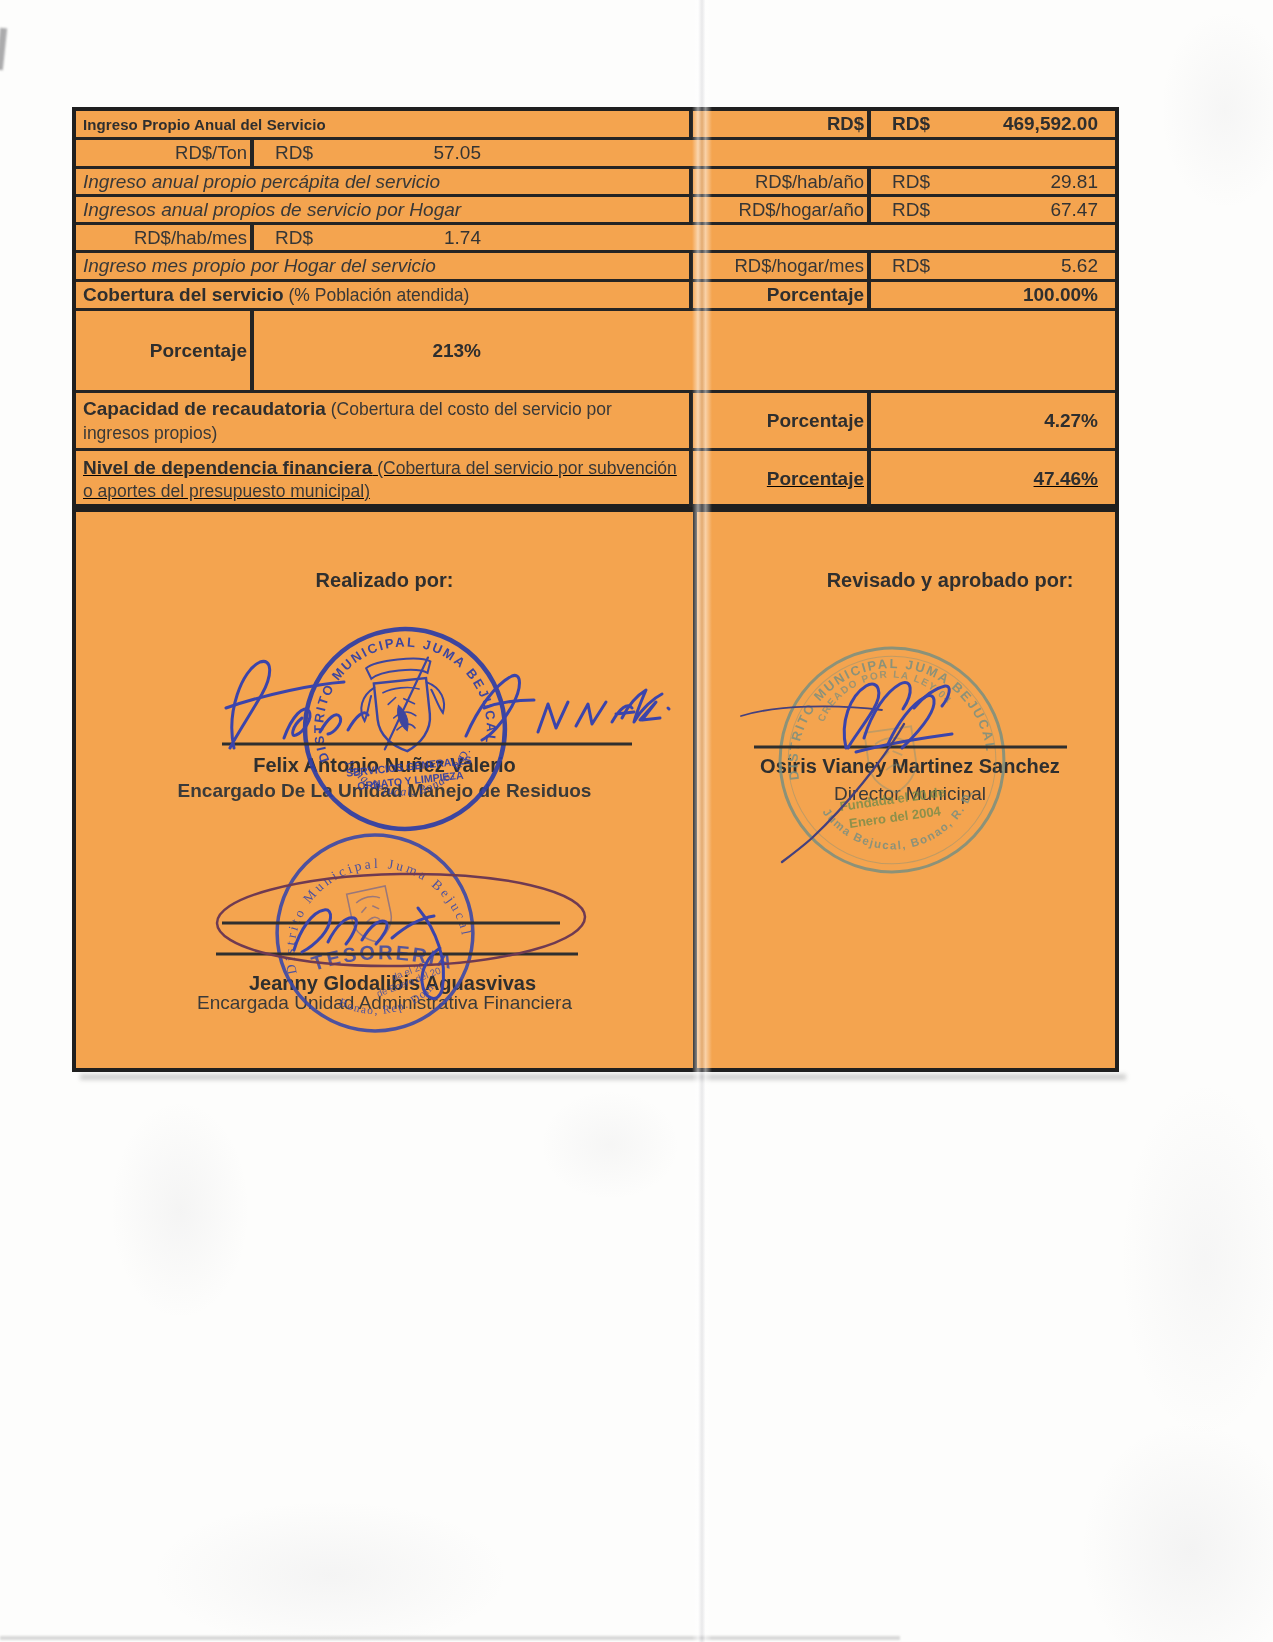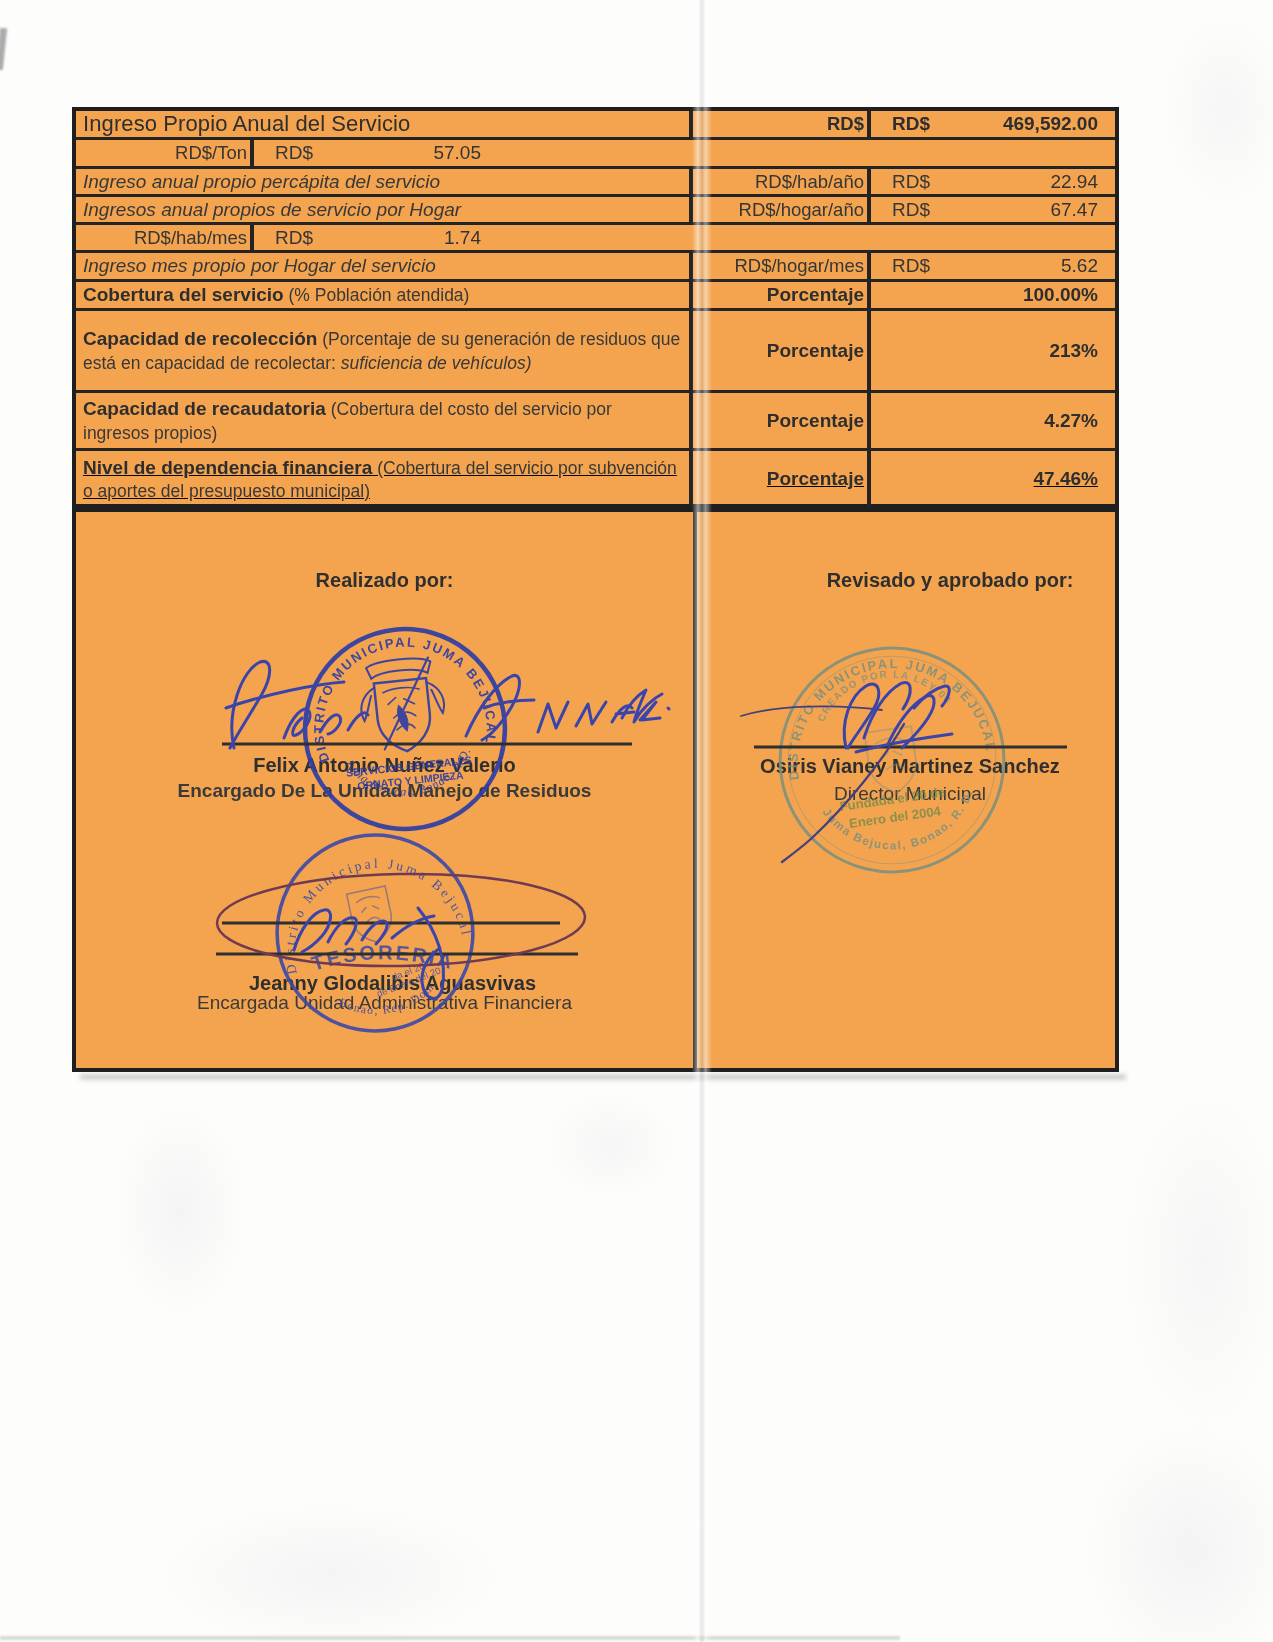--- a/index.html
+++ b/index.html
@@ -15,21 +15,21 @@
   .bottom-streak{position:absolute;left:0;top:1636px;width:900px;height:4px;background:rgba(150,150,150,.35);filter:blur(1px);z-index:1;}
 
   
   #tbl{position:absolute;left:72px;top:107px;width:1047px;height:401px;box-sizing:border-box;
     border:4px solid #1f1f1f;background:#f4a44f;z-index:1;}
   .row{display:flex;border-bottom:3px solid #242424;}
   .row.last{border-bottom:none;text-decoration:underline;}
   .c1{width:617px;box-sizing:border-box;border-right:4px solid #242424;display:flex;align-items:center;padding:0 8px 0 7px;}
   .c2{width:178px;box-sizing:border-box;border-right:4px solid #242424;display:flex;align-items:center;justify-content:flex-end;padding-right:3px;}
   .c3{width:236px;display:flex;align-items:center;}
-  .lbl-bold{font-weight:400;font-size:22px;color:#2e2e2e;letter-spacing:.1px;}
+  .lbl-bold{font-weight:700;font-size:15px;color:#2e2e2e;letter-spacing:.1px;}
   .lbl-it{font-style:italic;font-size:19px;color:#383838;}
   .unit{font-size:18.5px;color:#363636;white-space:nowrap;}
   .unit.b{font-weight:700;color:#2e2e2e;}
   .cur{font-size:19px;color:#363636;padding-left:21px;}
   .val{font-size:19px;color:#333;margin-left:auto;padding-right:9px;}
   .b700{font-weight:700;color:#2e2e2e;}
   .ptxt{font-size:17.5px;color:#383838;line-height:1.32;}
   .ptxt .bb{font-weight:700;font-size:19px;color:#2e2e2e;}
   .ptxt .ii{font-style:italic;}
   .pval{font-weight:700;font-size:19px;color:#2e2e2e;margin-left:auto;padding-right:9px;}
@@ -87,21 +87,21 @@
 
     <div class="row" style="height:25px">
       <div class="c1">
           <span class="lbl-it">Ingreso anual propio percápita del servicio</span>
         </div>
       <div class="c2">
           <span class="unit">RD$/hab/año</span>
         </div>
       <div class="c3">
           <span class="cur">RD$</span>
-          <span class="val">22.94</span>
+          <span class="val">29.81</span>
         </div>
     </div>
 
     <div class="row" style="height:25px">
       <div class="c1">
           <span class="lbl-it">Ingresos anual propios de servicio por Hogar</span>
         </div>
       <div class="c2">
           <span class="unit">RD$/hogar/año</span>
         </div>
@@ -140,23 +140,20 @@
         </div>
       <div class="c2">
           <span class="punit">Porcentaje</span>
         </div>
       <div class="c3">
           <span class="pval">100.00%</span>
         </div>
     </div>
 
     <div class="row" style="height:79px">
-      <div class="c1">
-          <div class="ptxt"><span class="bb">Capacidad de recolección</span><span> (Porcentaje de su generación de residuos que está en capacidad de recolectar: </span><span class="ii">suficiencia de vehículos)</span></div>
-        </div>
       <div class="c2">
           <span class="punit">Porcentaje</span>
         </div>
       <div class="c3">
           <span class="pval">213%</span>
         </div>
     </div>
 
     <div class="row" style="height:55px">
       <div class="c1">

